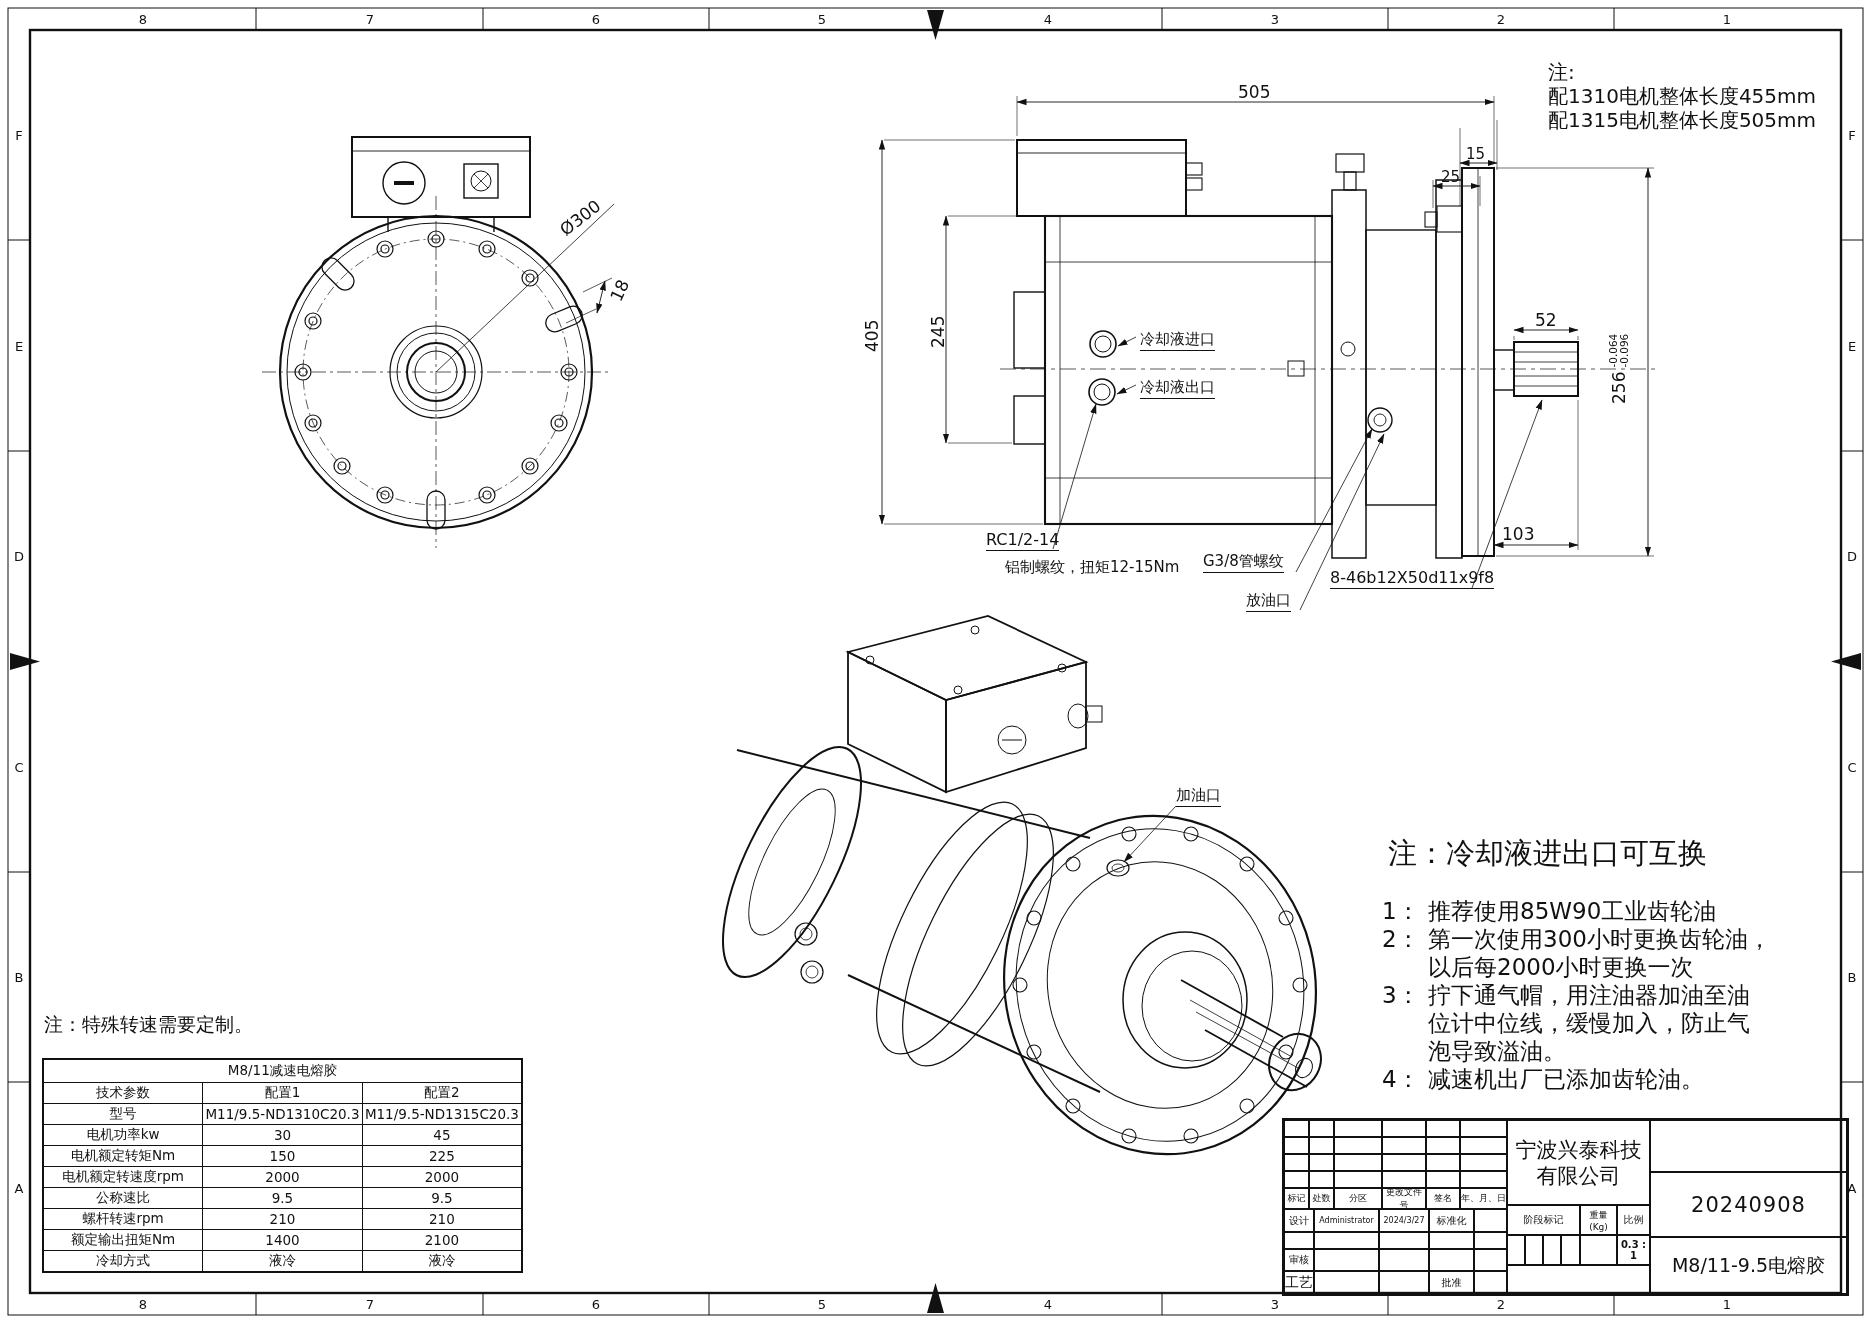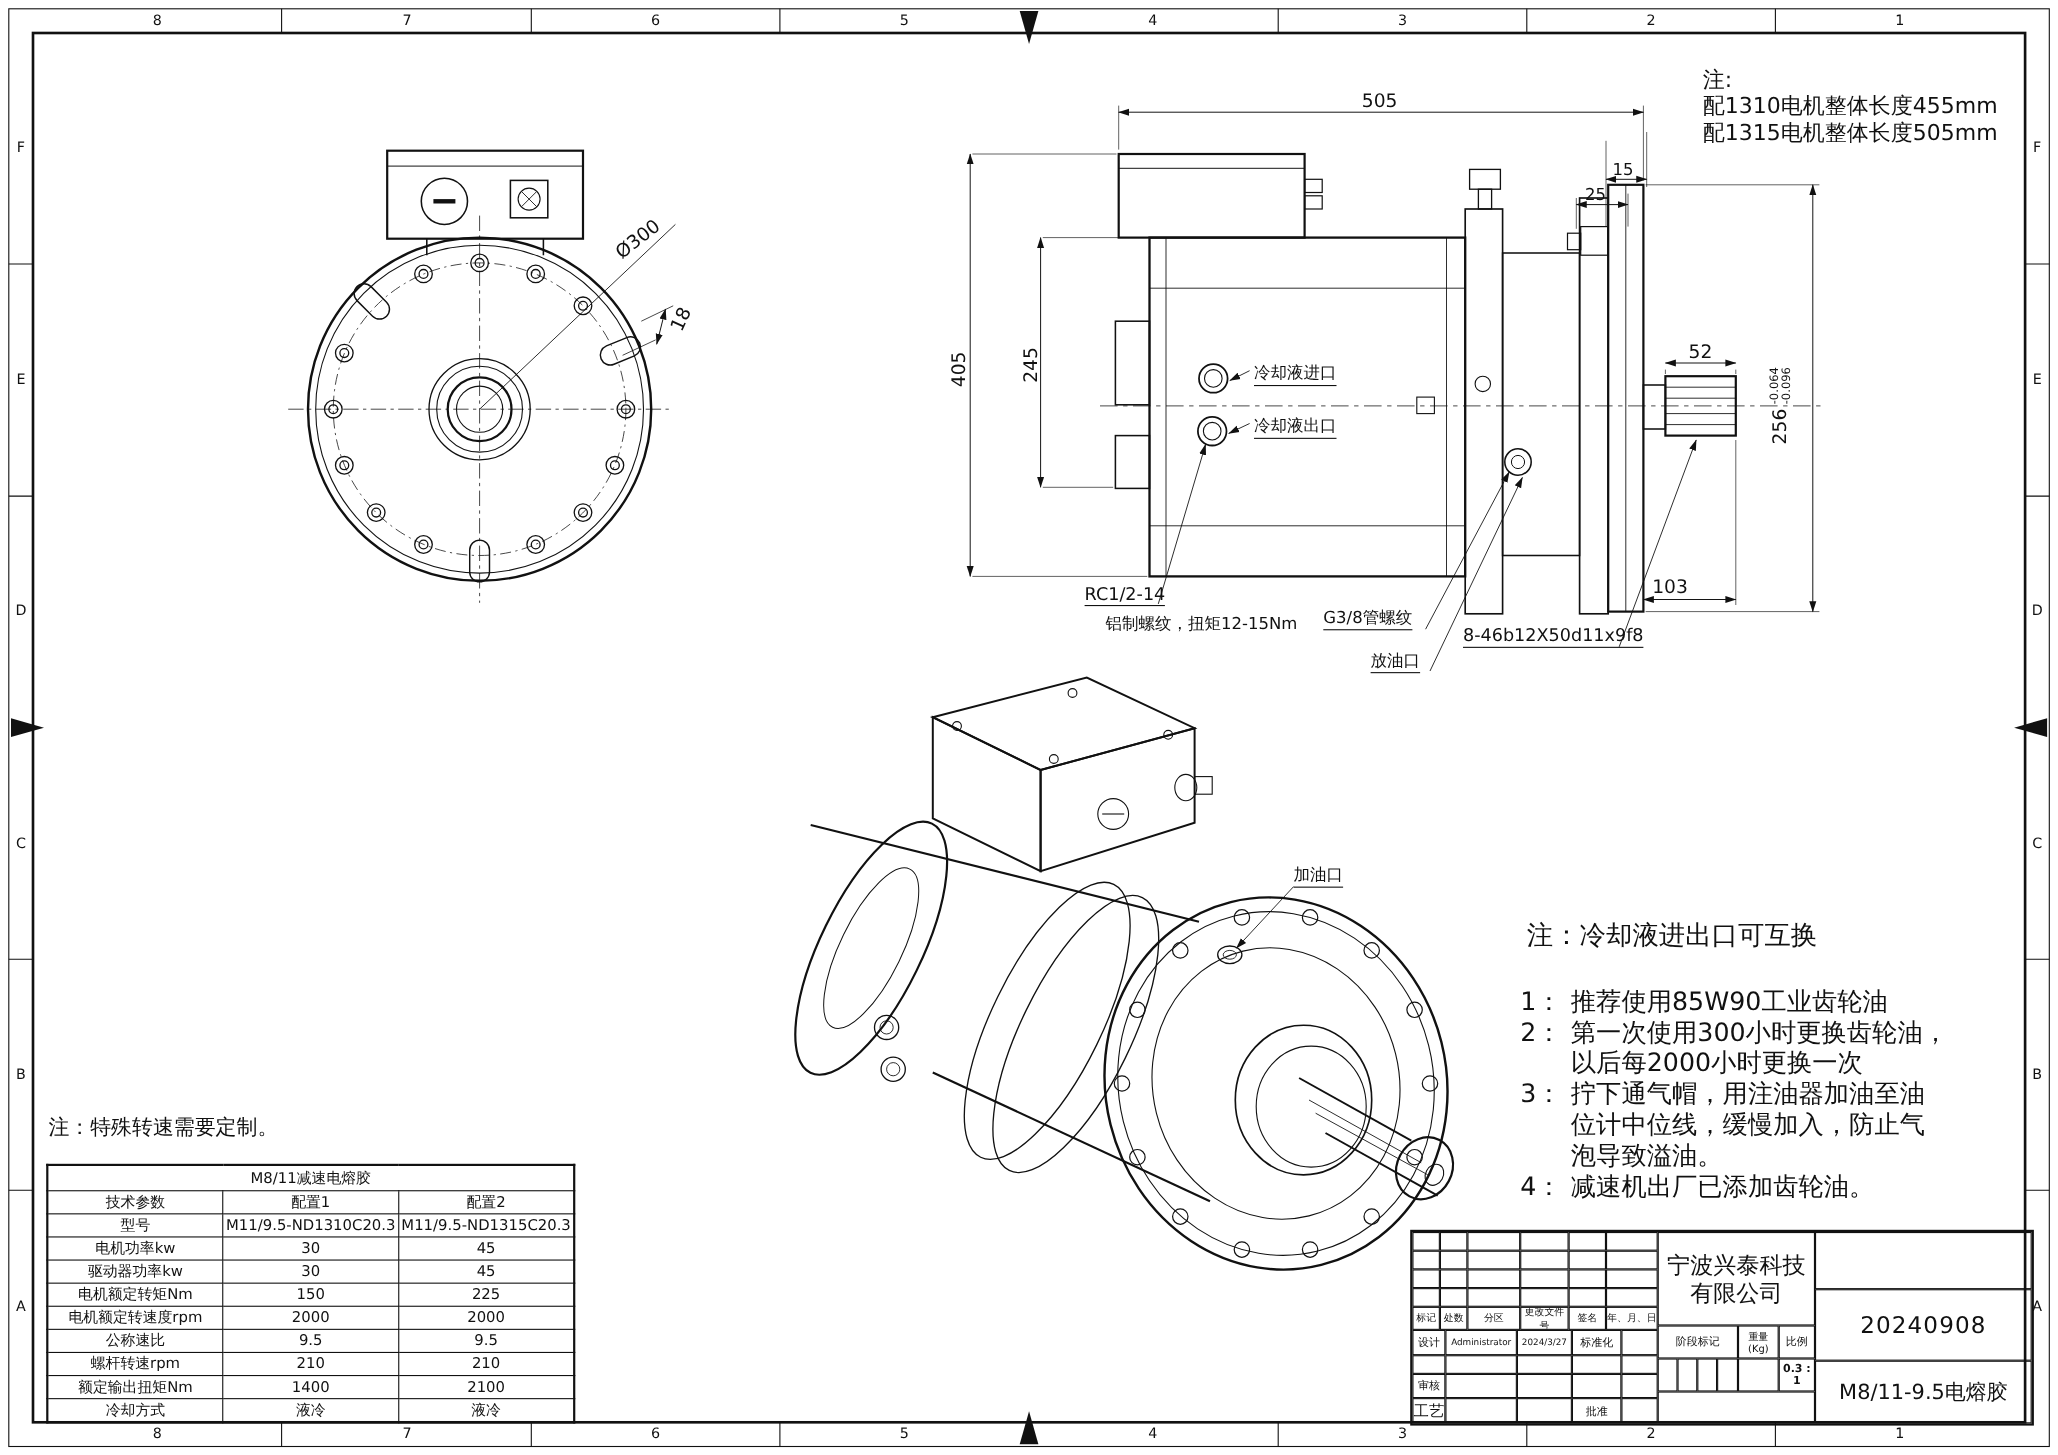--- a/index.html
+++ b/index.html
@@ -8,21 +8,21 @@
   svg{position:absolute;left:0;top:0;}
   .txt{position:absolute;white-space:nowrap;color:#111;}
   .gridlab{position:absolute;font-size:13px;transform:translate(-50%,-50%);color:#111;}
   .dim{font-size:17px;}
   .vdim{position:absolute;display:flex;align-items:center;gap:4px;font-size:17px;
         transform:rotate(-90deg);transform-origin:0 0;}
   .tol em{display:block;font-style:normal;font-size:10.5px;line-height:11px;letter-spacing:0;}
   .lbl{font-size:15px;}
   .ulbl{border-bottom:1.2px solid #111;padding-bottom:1px;}
   .note-tr{position:absolute;left:1548px;top:60px;font-size:20px;line-height:24px;}
-  .note-big{position:absolute;font-size:24px;}
+  .note-big{position:absolute;font-size:29px;}
   .note-list{position:absolute;left:1382px;top:897px;font-size:23px;line-height:28px;}
   .note-row{display:flex;}
   .note-num{width:46px;flex:none;}
   
   .spec{position:absolute;left:42px;top:1058px;width:481px;border-collapse:collapse;
         table-layout:fixed;font-size:13.5px;}
   .spec td{border:1px solid #111;text-align:center;height:20px;padding:0 2px;overflow:hidden;}
   .spec .ttl td{height:22px;}
   .spec{border:2px solid #111;}
   
@@ -375,25 +375,20 @@
           <td>型号</td>
           <td>M11/9.5-ND1310C20.3</td>
           <td>M11/9.5-ND1315C20.3</td>
         </tr>
   <tr>
           <td>电机功率kw</td>
           <td>30</td>
           <td>45</td>
         </tr>
   <tr>
-          <td>驱动器功率kw</td>
-          <td>30</td>
-          <td>45</td>
-        </tr>
-  <tr>
           <td>电机额定转矩Nm</td>
           <td>150</td>
           <td>225</td>
         </tr>
   <tr>
           <td>电机额定转速度rpm</td>
           <td>2000</td>
           <td>2000</td>
         </tr>
   <tr>

